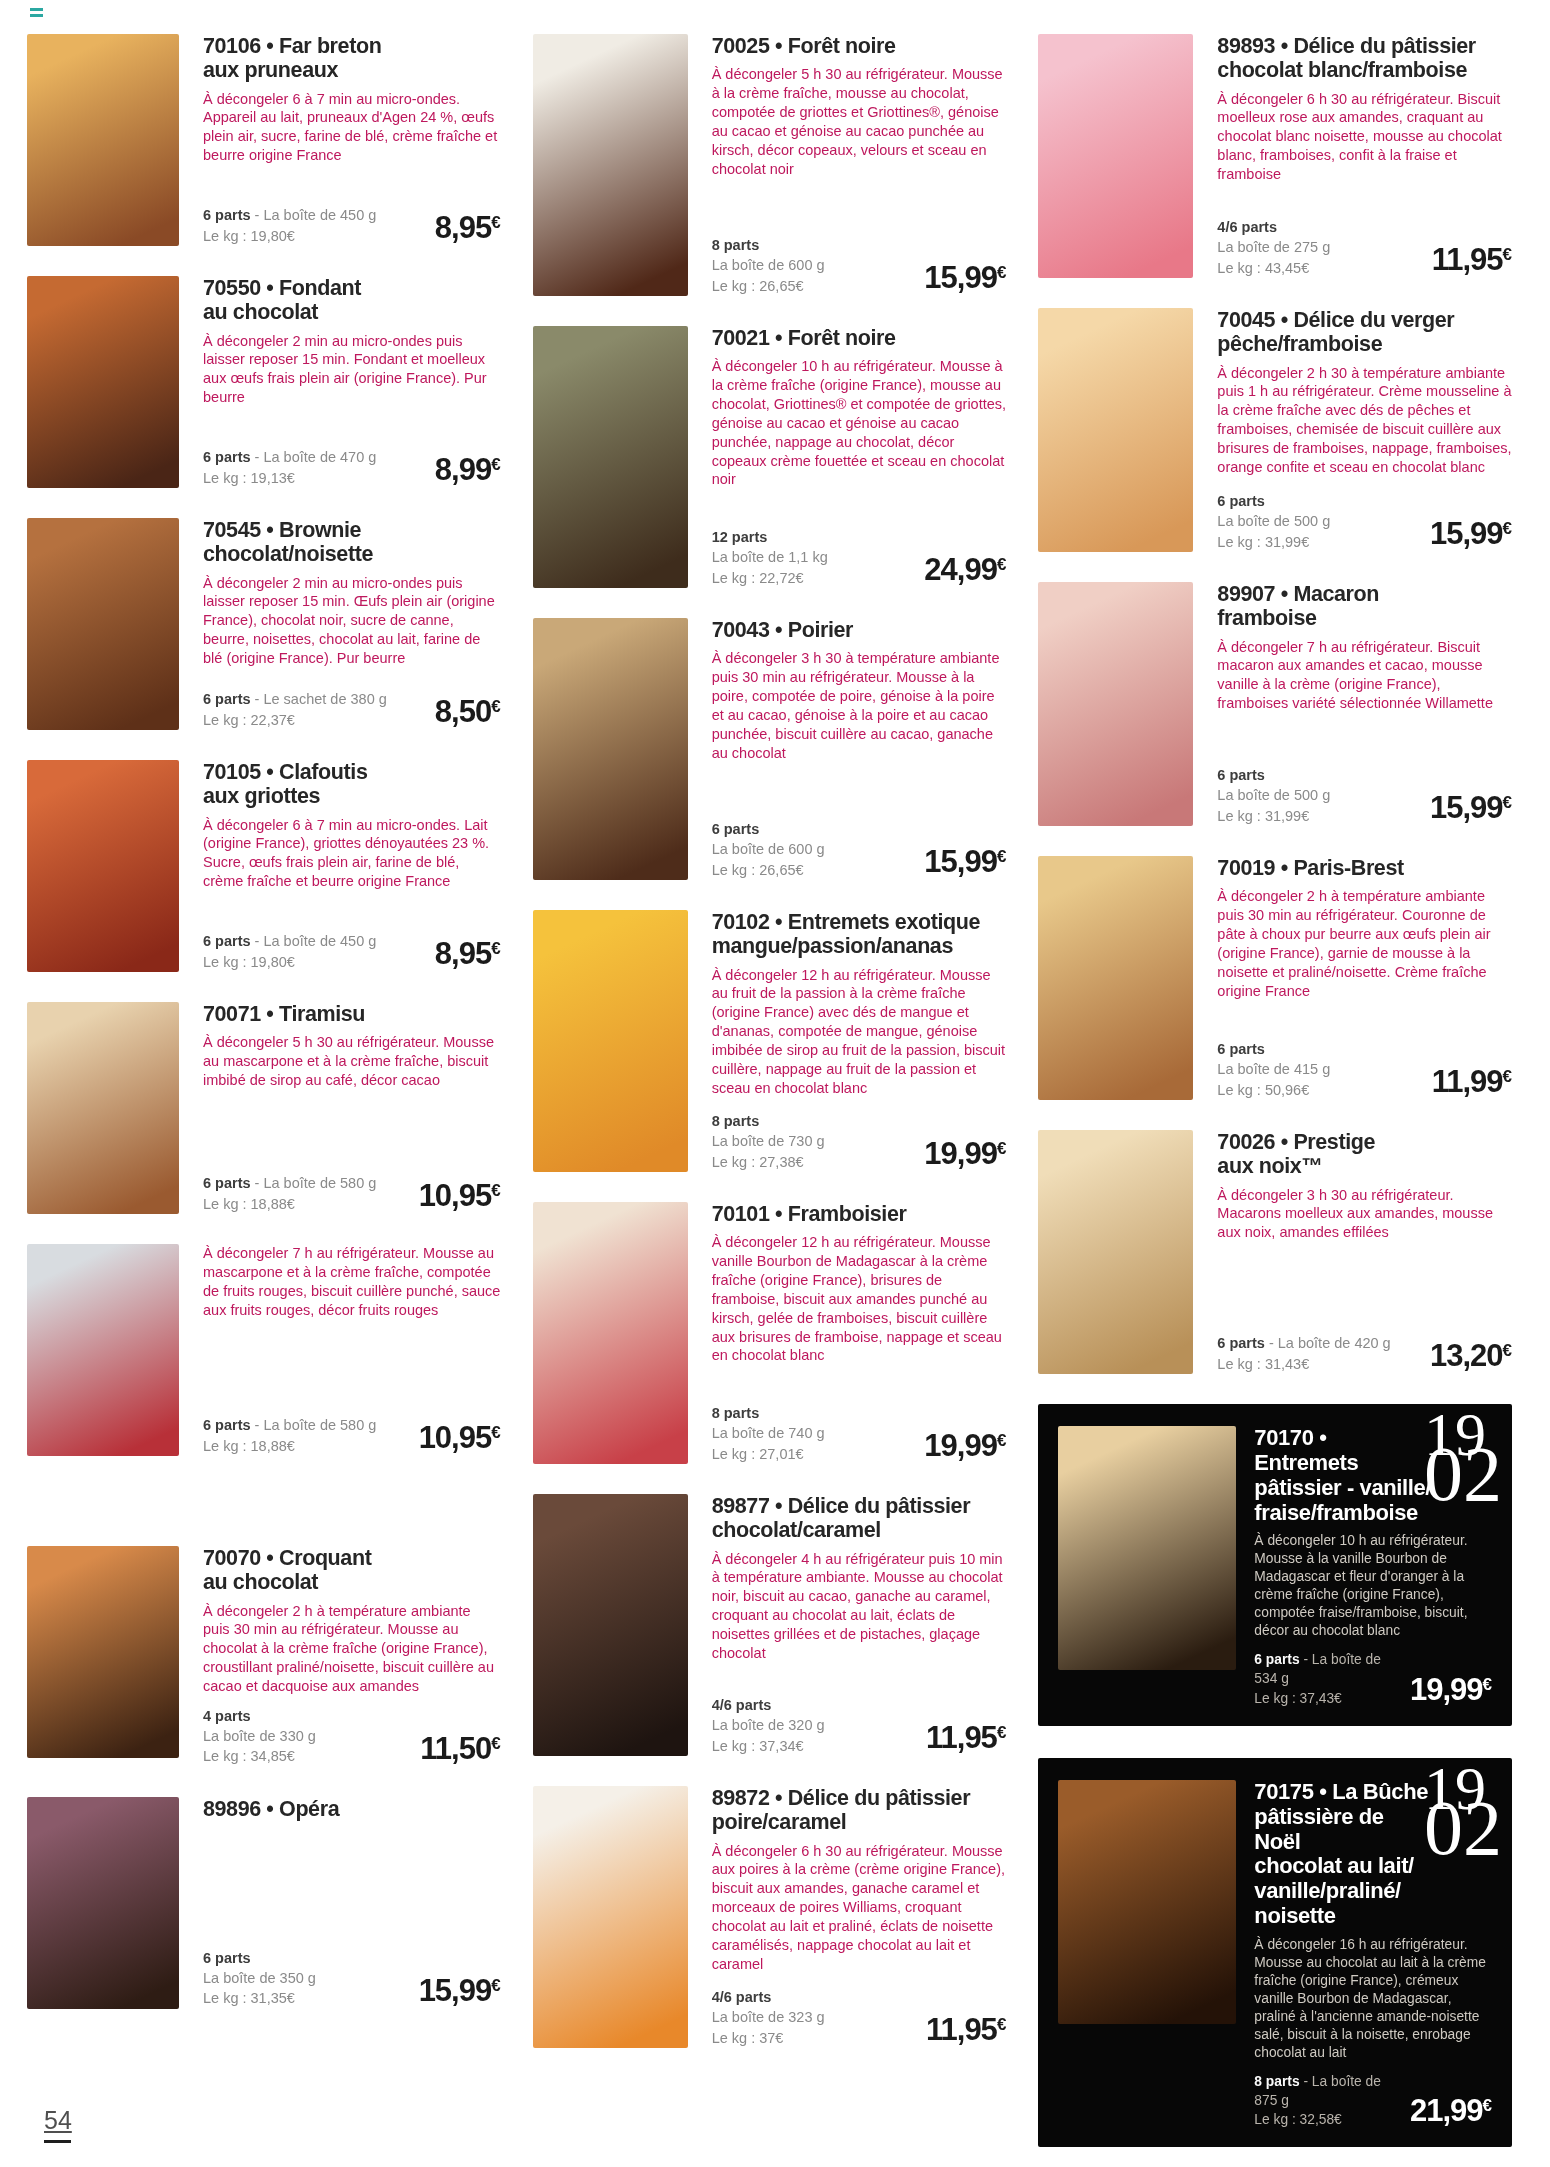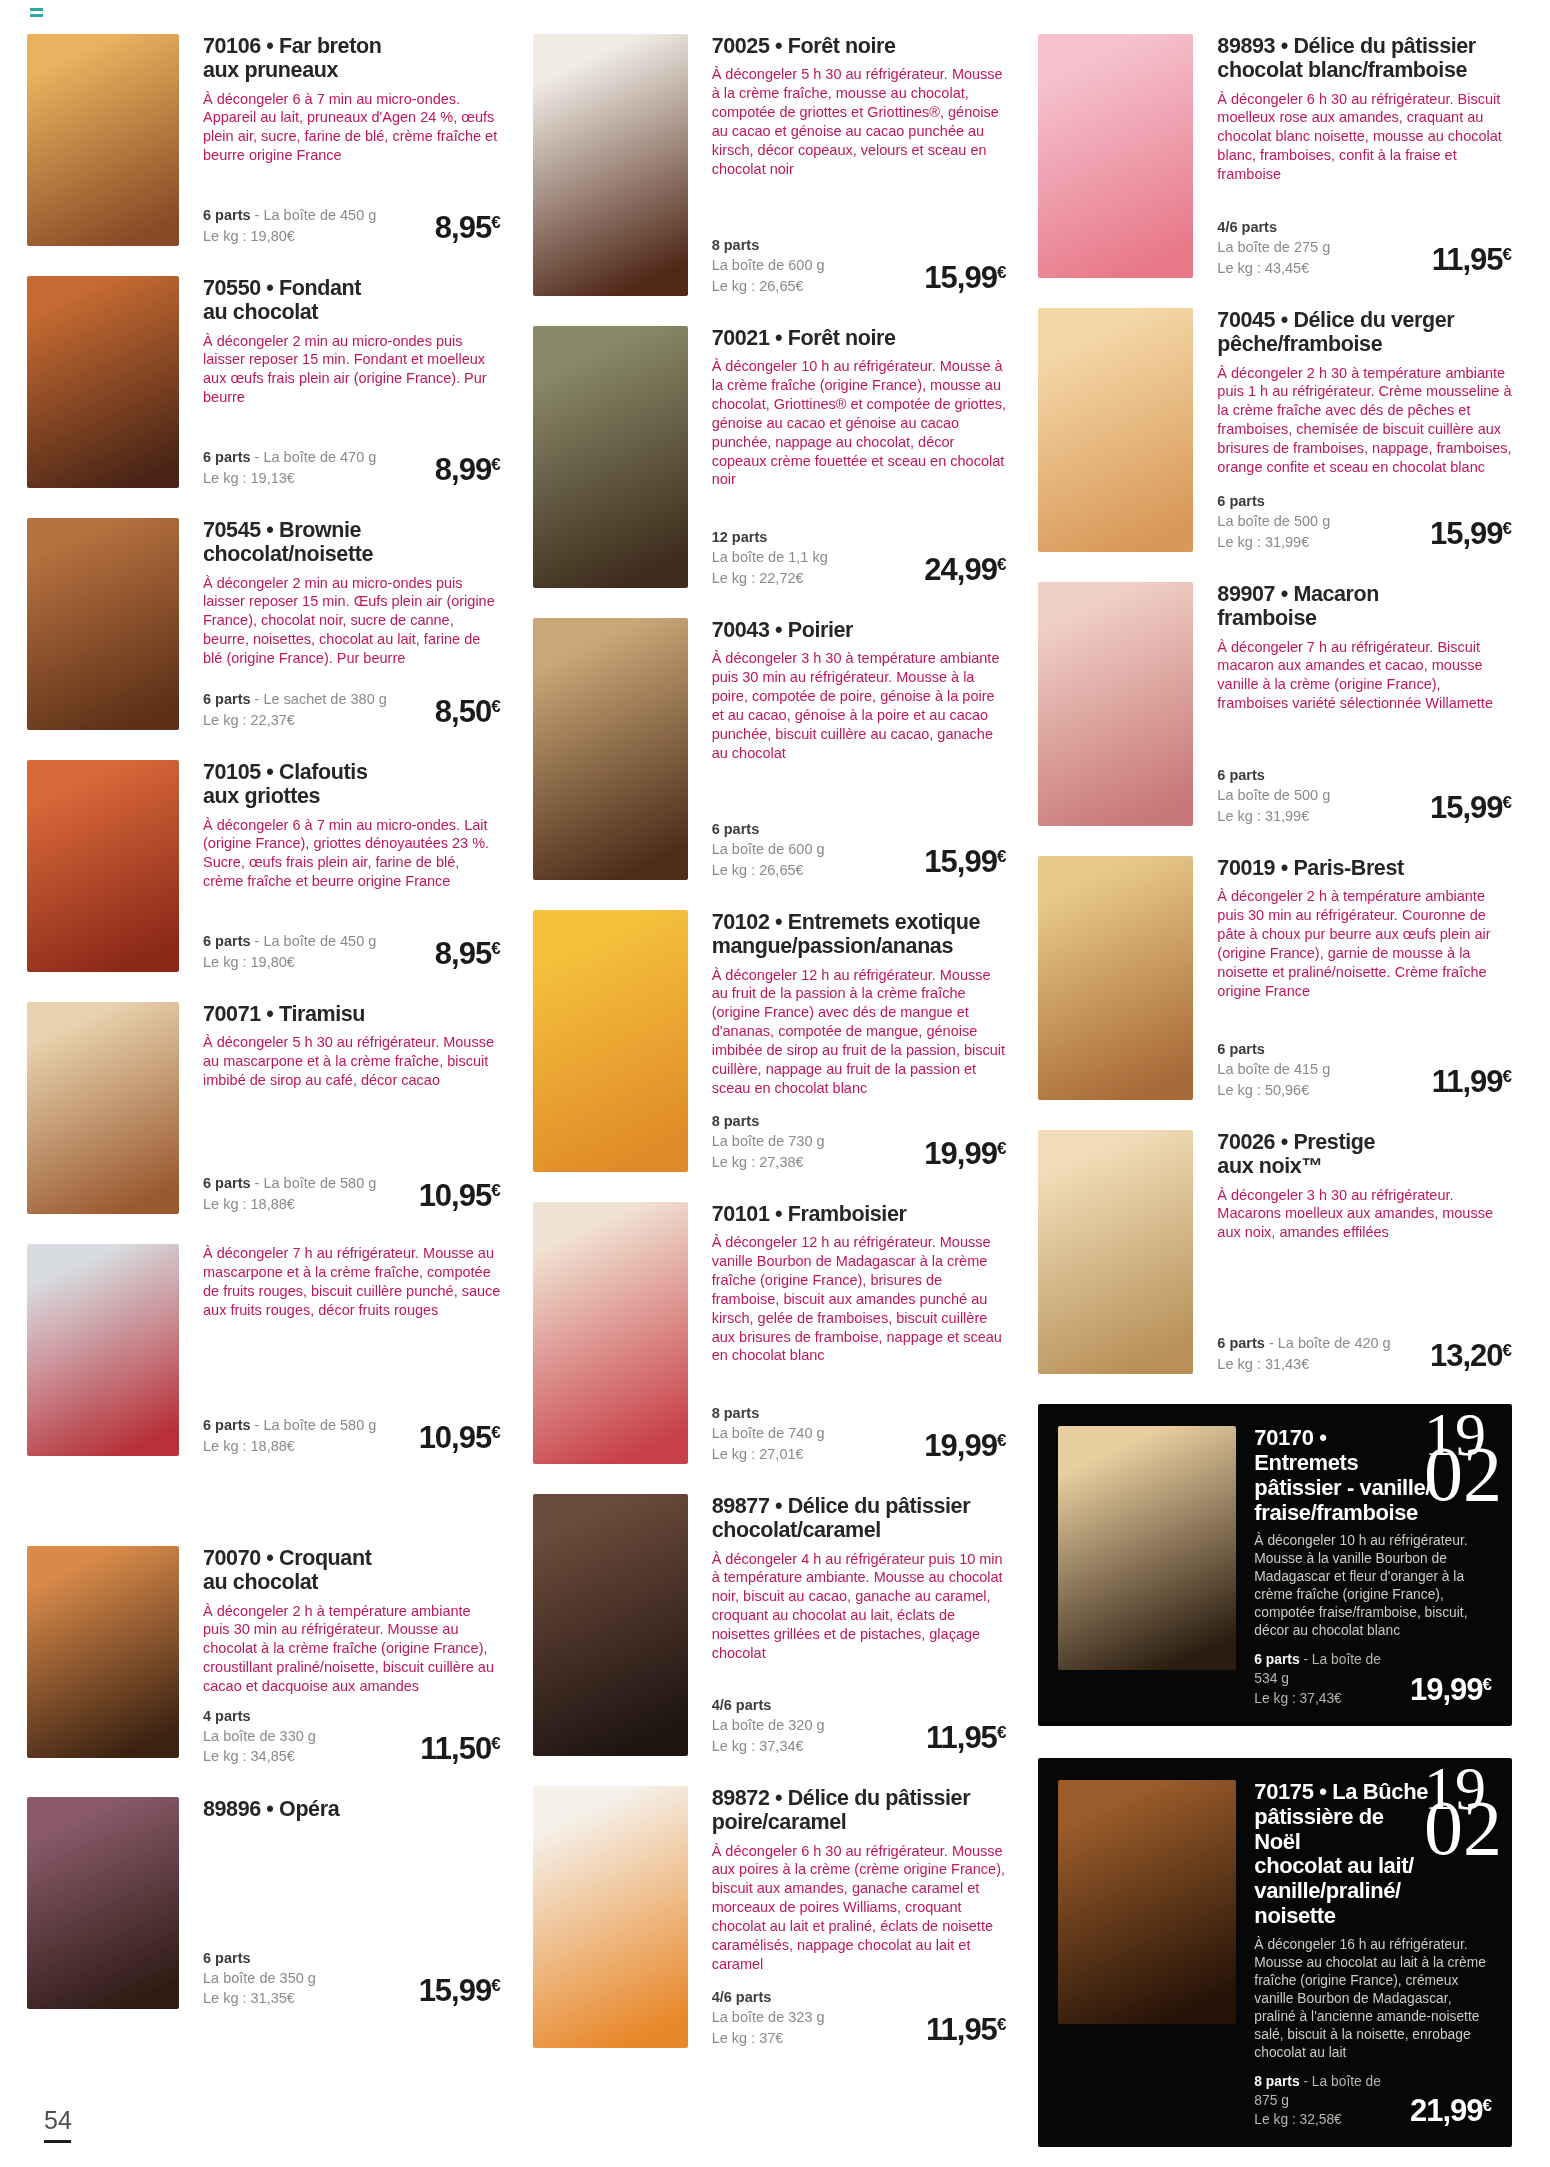--- a/index.html
+++ b/index.html
@@ -47,21 +47,21 @@
   .dark .p-parts{color:#fafafa;}
   .dark .p-price{color:#ffffff;}
   .d-logo{
     position:absolute;top:6px;right:-8px;width:96px;text-align:left;
     font-family:Liberation Serif, serif;color:#fff;line-height:0.78;
   }
   .d-logo .l1{display:block;font-size:62px;margin-right:6px;}
   .d-logo .l2{display:block;font-size:78px;margin-top:-14px;}
 
   .pagefoot{position:absolute;left:44px;bottom:24px;}
-  .pagenum{font-size:25px;color:#4f4f4f;}
+  .pagenum{font-size:25px;color:#4f4f4f;text-decoration:underline;}
   .pagenum-rule{width:27px;height:3px;background:#1e1e1e;margin-top:5px;}
 </style>
 </head>
 <body>
 
 <div class="corner-mark">
     <i></i>
     <i></i>
   </div>
 

